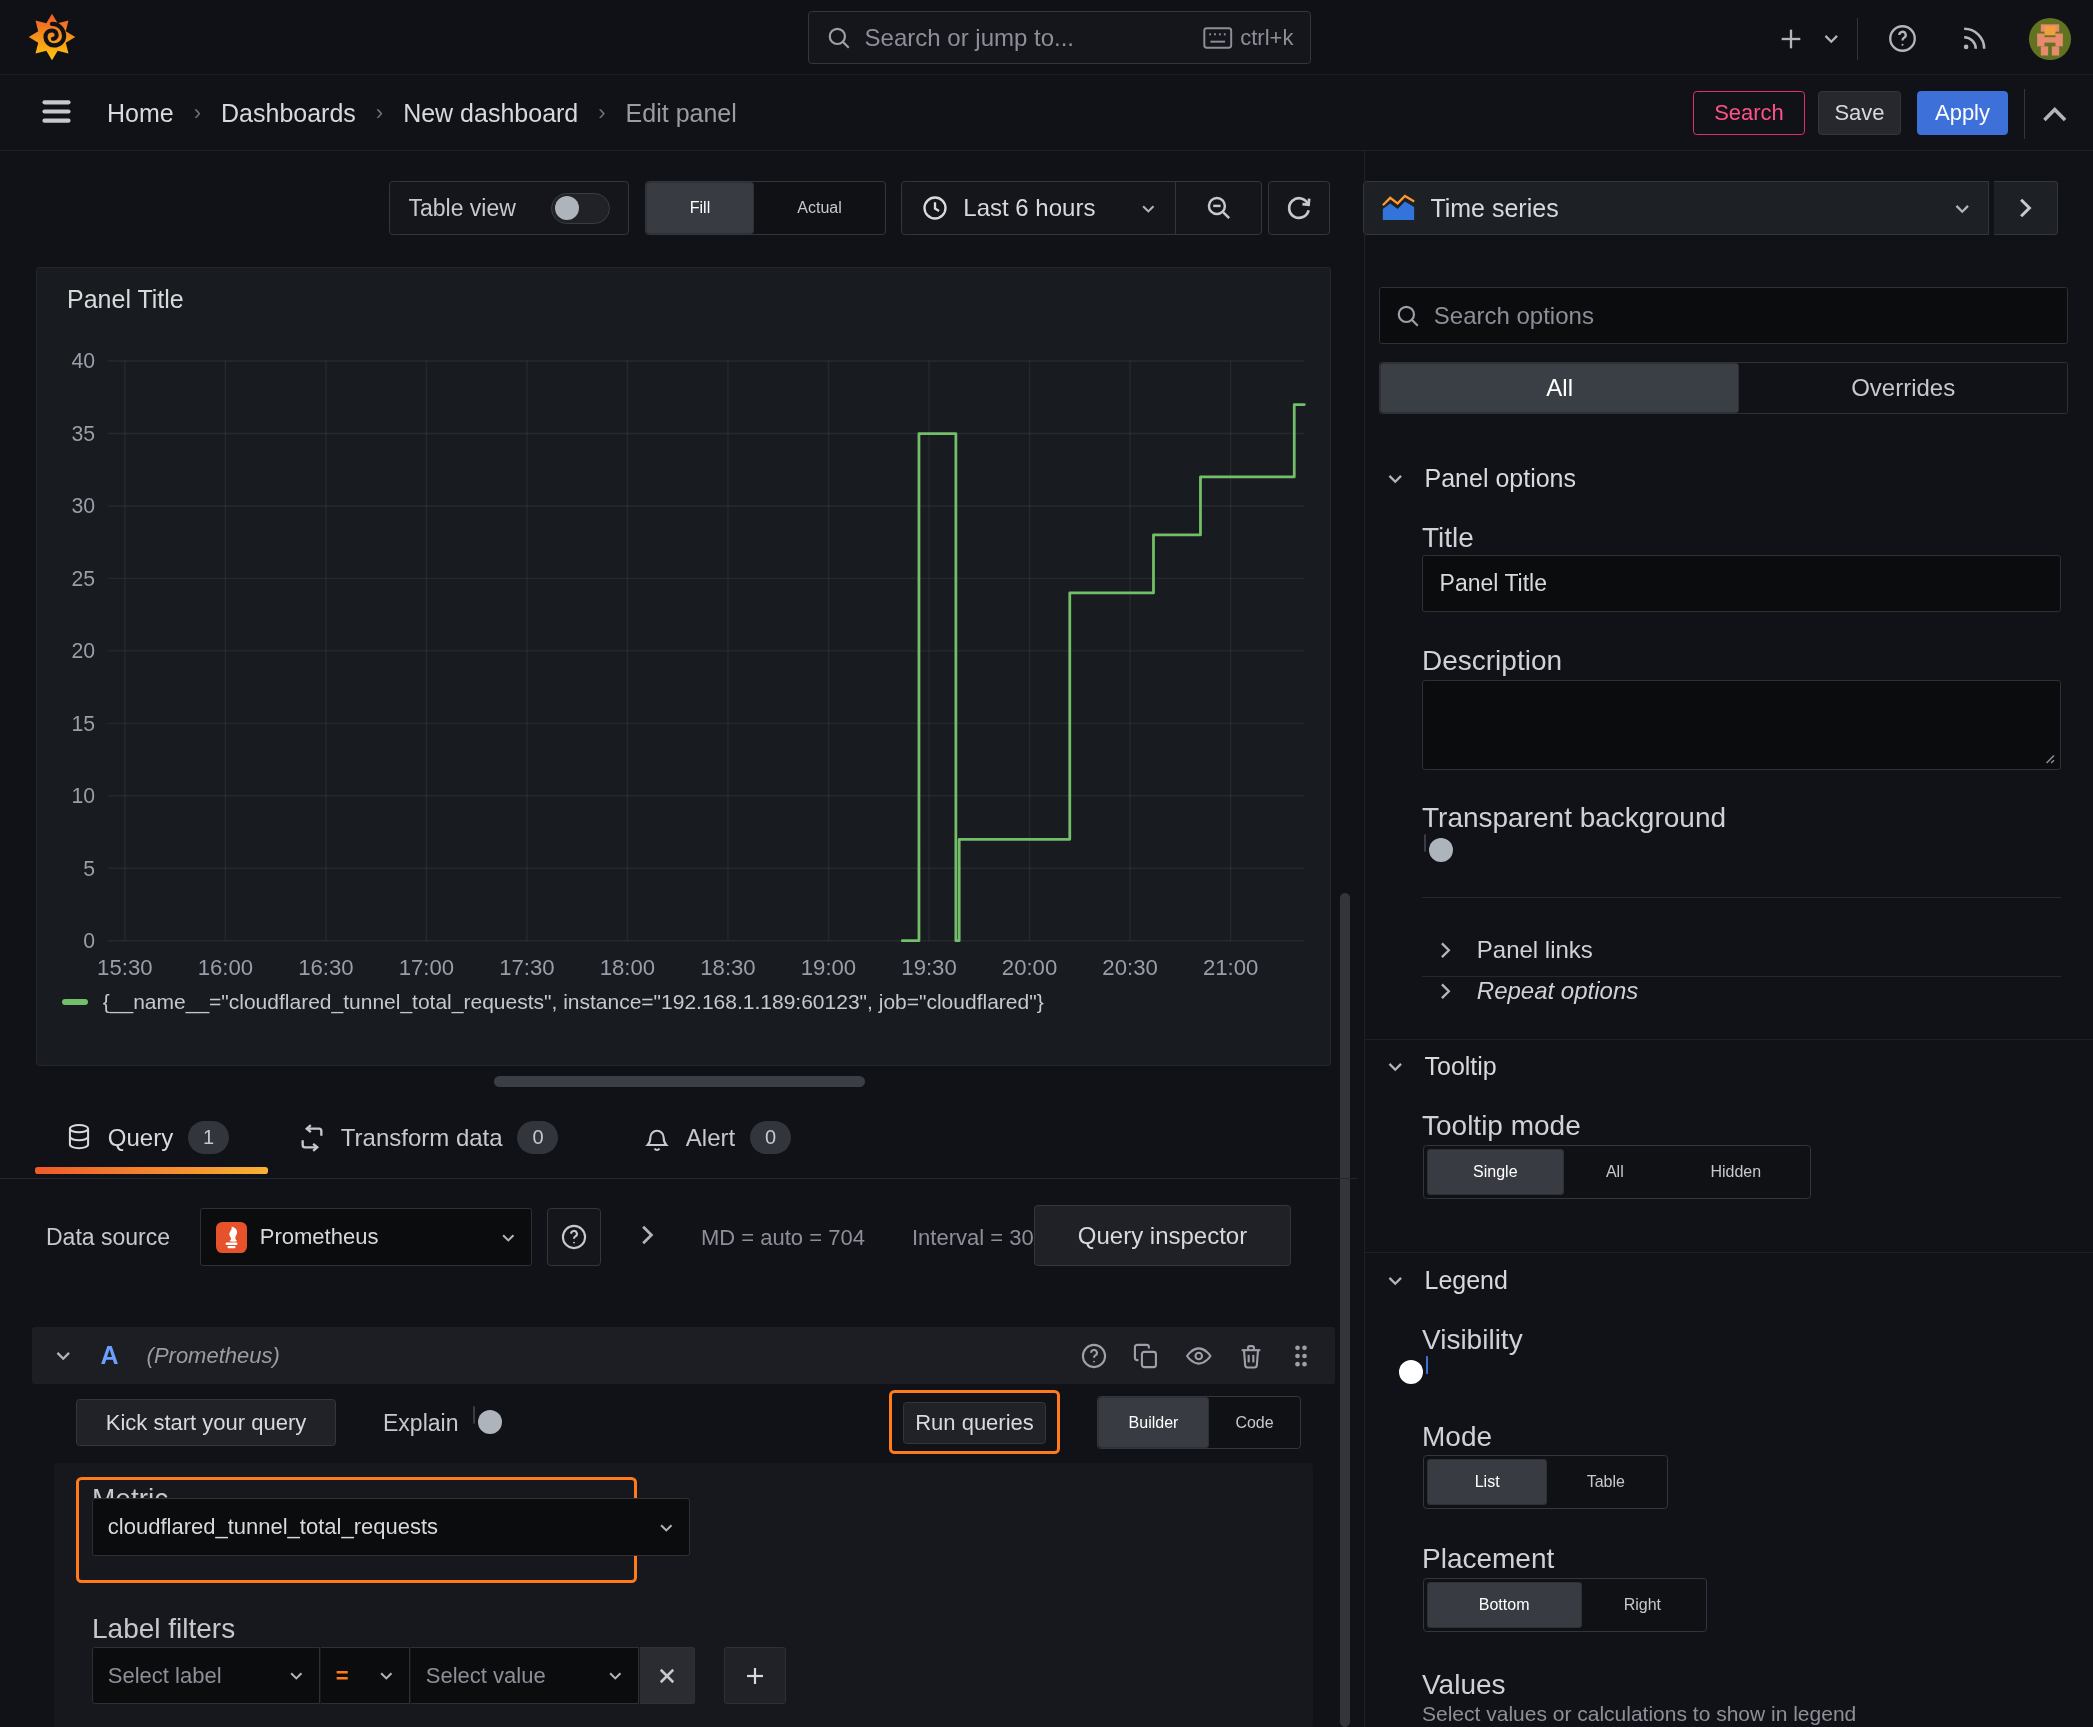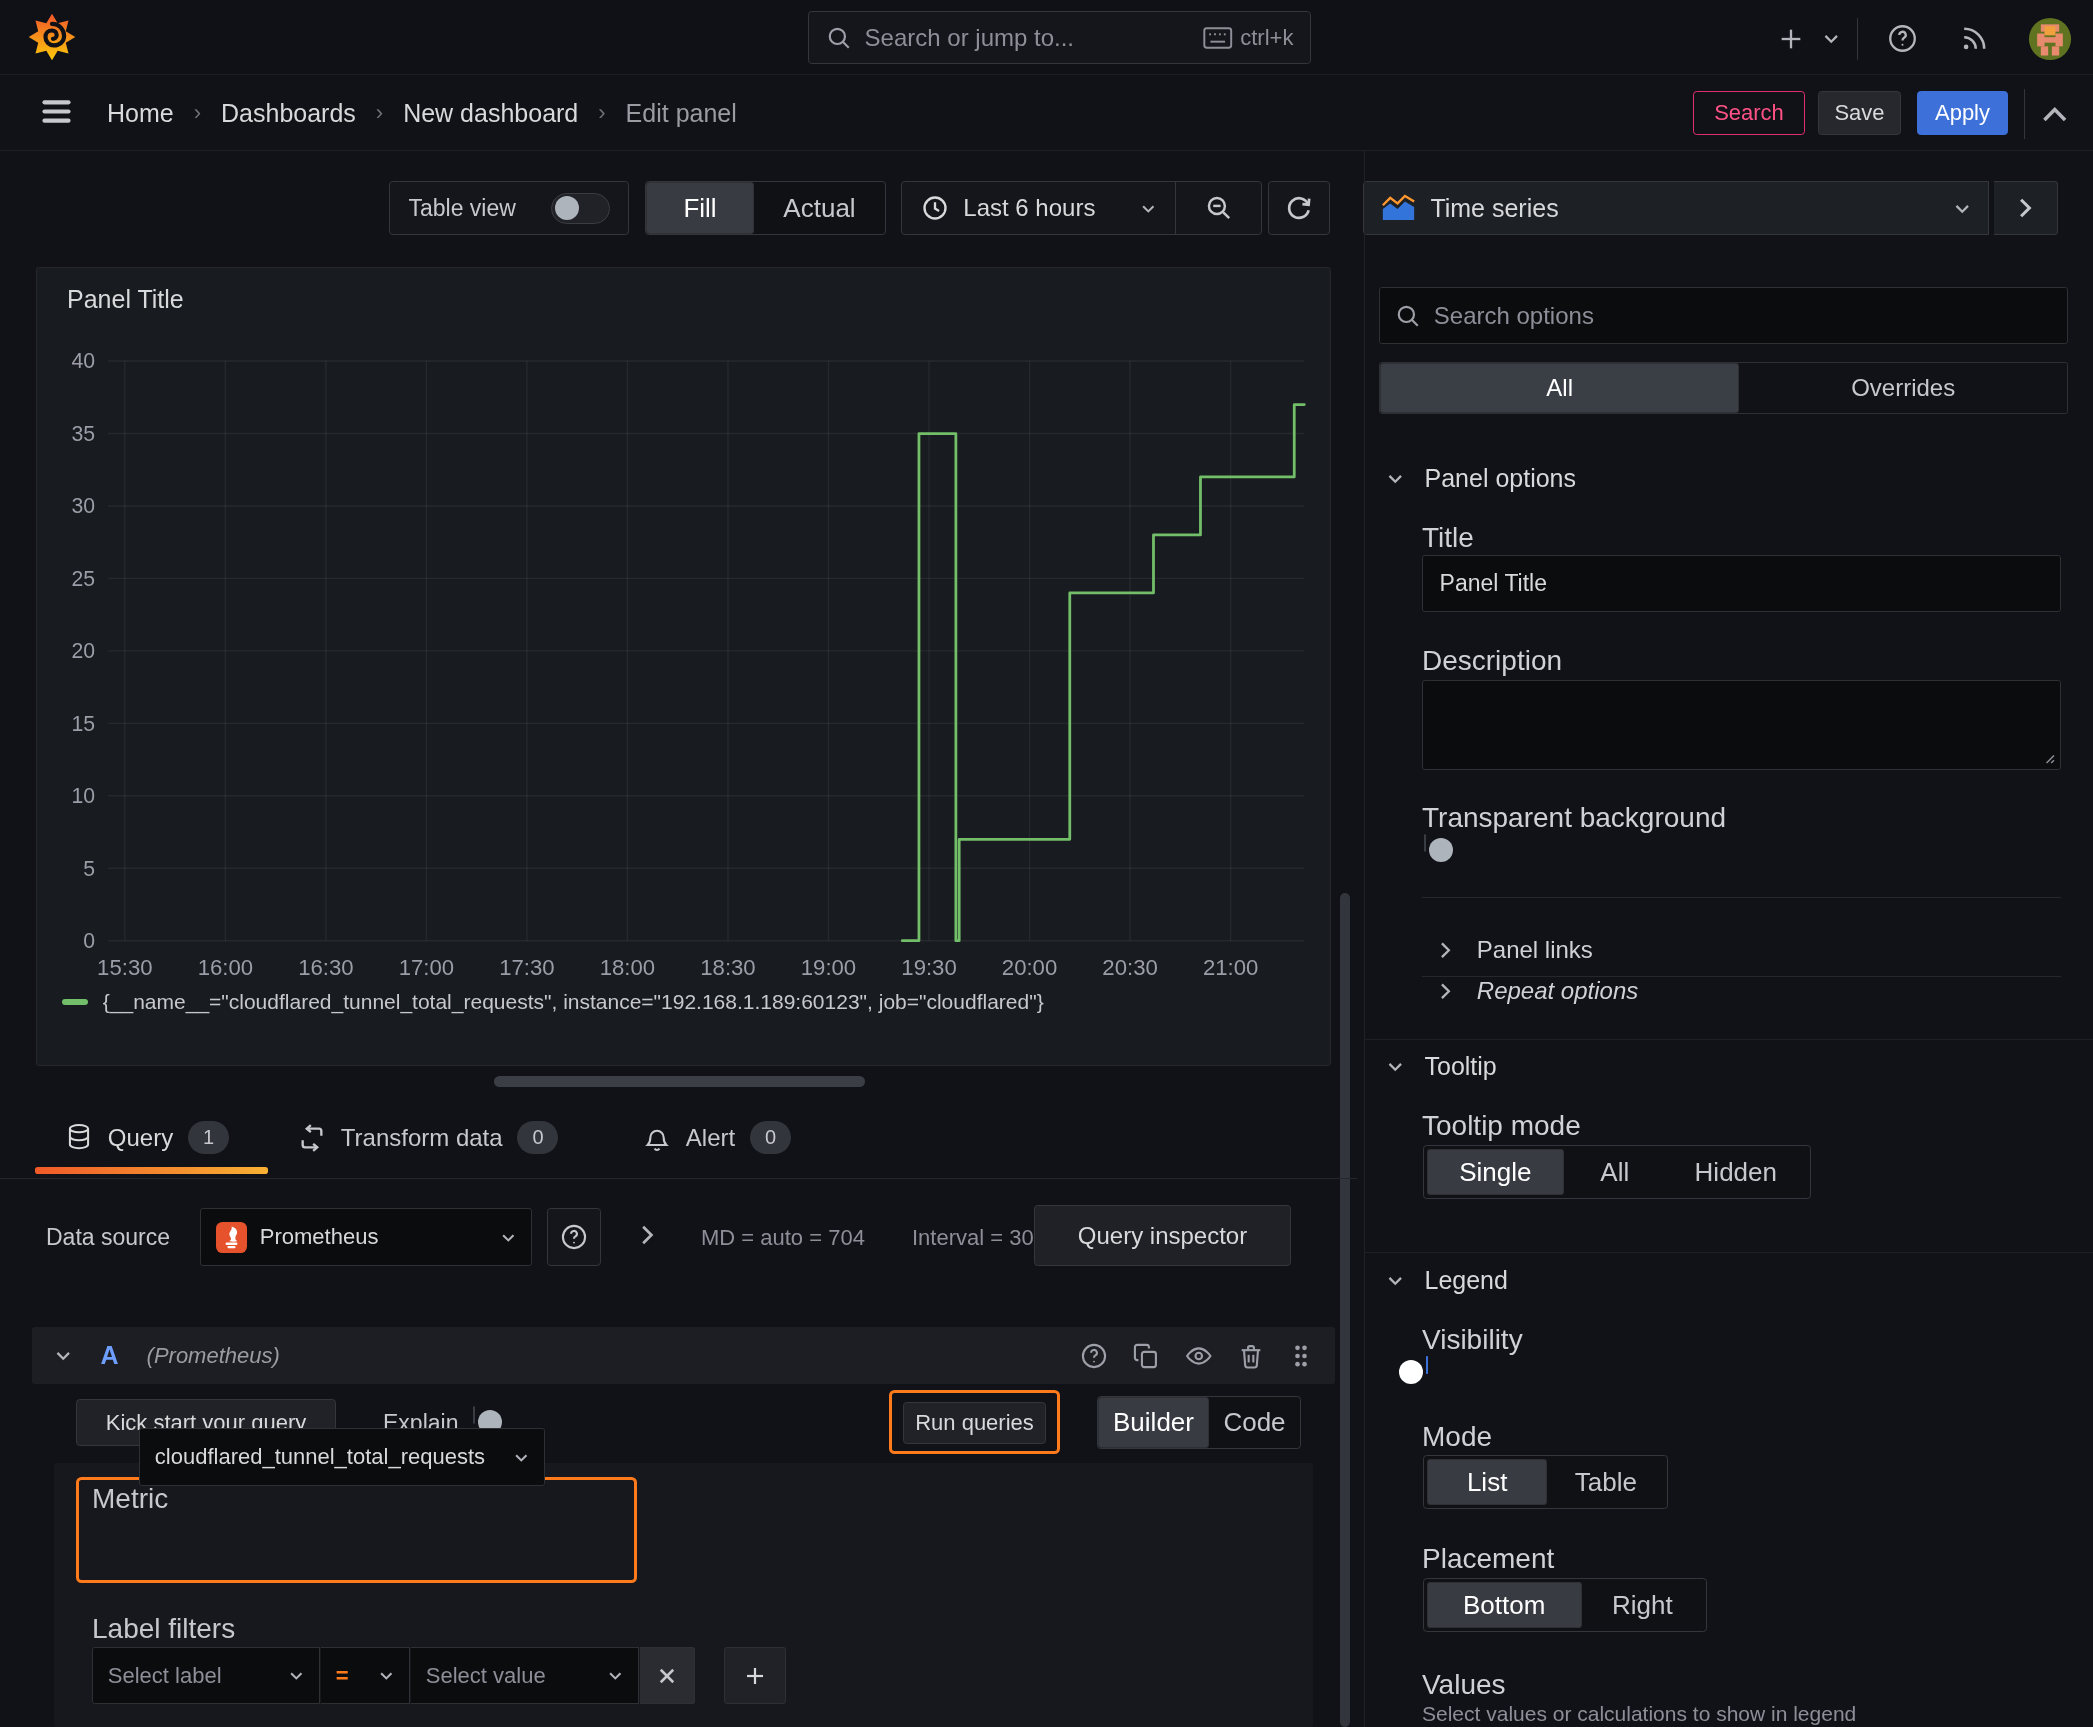--- a/index.html
+++ b/index.html
@@ -32,21 +32,21 @@
   .btn.ghost-pink{background:transparent;border-color:#e02f6e;color:var(--pink);}
   .btn.primary{background:var(--blue);border-color:var(--blue);color:#fff;}
 
   
   .group{border:0.9px solid var(--border2);border-radius:3.7px;background:#15161b;display:flex;align-items:center;}
   .toggle{width:59px;height:31px;border-radius:16.6px;background:#202227;border:0.9px solid #3a3c43;position:relative;cursor:pointer;}
   .toggle .knob{position:absolute;left:3.7px;top:2.8px;width:24px;height:24px;border-radius:50%;background:#aeb4bc;}
   .toggle.on{background:var(--blue);border-color:var(--blue);}
   .toggle.on .knob{left:auto;right:3.7px;background:#fff;}
   .seg{display:flex;border:0.9px solid var(--border2);border-radius:3.7px;background:#101114;overflow:hidden;}
-  .seg .opt{display:flex;align-items:center;justify-content:center;font-size:26px;color:var(--text2);cursor:pointer;}
+  .seg .opt{display:flex;align-items:center;justify-content:center;font-size:16px;color:var(--text2);cursor:pointer;}
   .seg .opt.sel{background:var(--seg-sel);color:#fff;border-radius:2.8px;}
 
   
   .chartpanel{left:36px;top:267px;width:1295px;height:799px;background:var(--panel);border:0.9px solid #25262b;border-radius:2.8px;}
   .paneltitle{left:30px;top:16.6px;font-size:25px;color:var(--text);position:absolute;}
   .legendrow{position:absolute;left:25px;top:722px;display:flex;align-items:center;gap:14.8px;}
   .legendswatch{width:26px;height:6.5px;border-radius:3.7px;background:var(--green);}
   .legendtext{font-size:21px;color:var(--text2);}
 
   .hscroll{left:494px;top:1076px;width:371px;height:11px;border-radius:5.5px;background:#3c3e45;}
@@ -468,21 +468,21 @@
   <div class="abs btn" style="left:903px;top:1402px;width:143px;height:42px;background:#202227;">Run queries</div>
   <div class="abs seg" style="left:1097px;top:1396px;width:204px;height:53px;">
     <span class="opt sel" style="width:111px;">Builder</span>
     <span class="opt" style="width:91px;">Code</span>
   </div>
 
   
   <div class="abs builderarea"></div>
   <div class="abs orangebox" style="left:76px;top:1477px;width:561px;height:106px;"></div>
   <span class="fieldlabel" style="left:92px;top:1483px;">Metric</span>
-  <div class="abs sel" style="left:92px;top:1428px;width:406px;height:58px;margin-left:47px;">
+  <div class="abs sel" style="left:92px;top:1498px;width:598px;height:58px;">
     <span class="val">cloudflared_tunnel_total_requests</span>
     <span class="icon" style="margin-left:auto;">
       <svg width="16.6" height="16.6" viewBox="0 0 16 16" fill="none" stroke="#b2b5bc" stroke-width="2">
           <polyline points="3,6 8,11 13,6"></polyline>
         </svg>
     </span>
   </div>
   <span class="fieldlabel" style="left:92px;top:1613px;">Label filters</span>
   <div class="abs sel" style="left:92px;top:1647px;width:228px;height:57px;border-radius:2.8px 0 0 2.8px;">
     <span class="ph">Select label</span>

